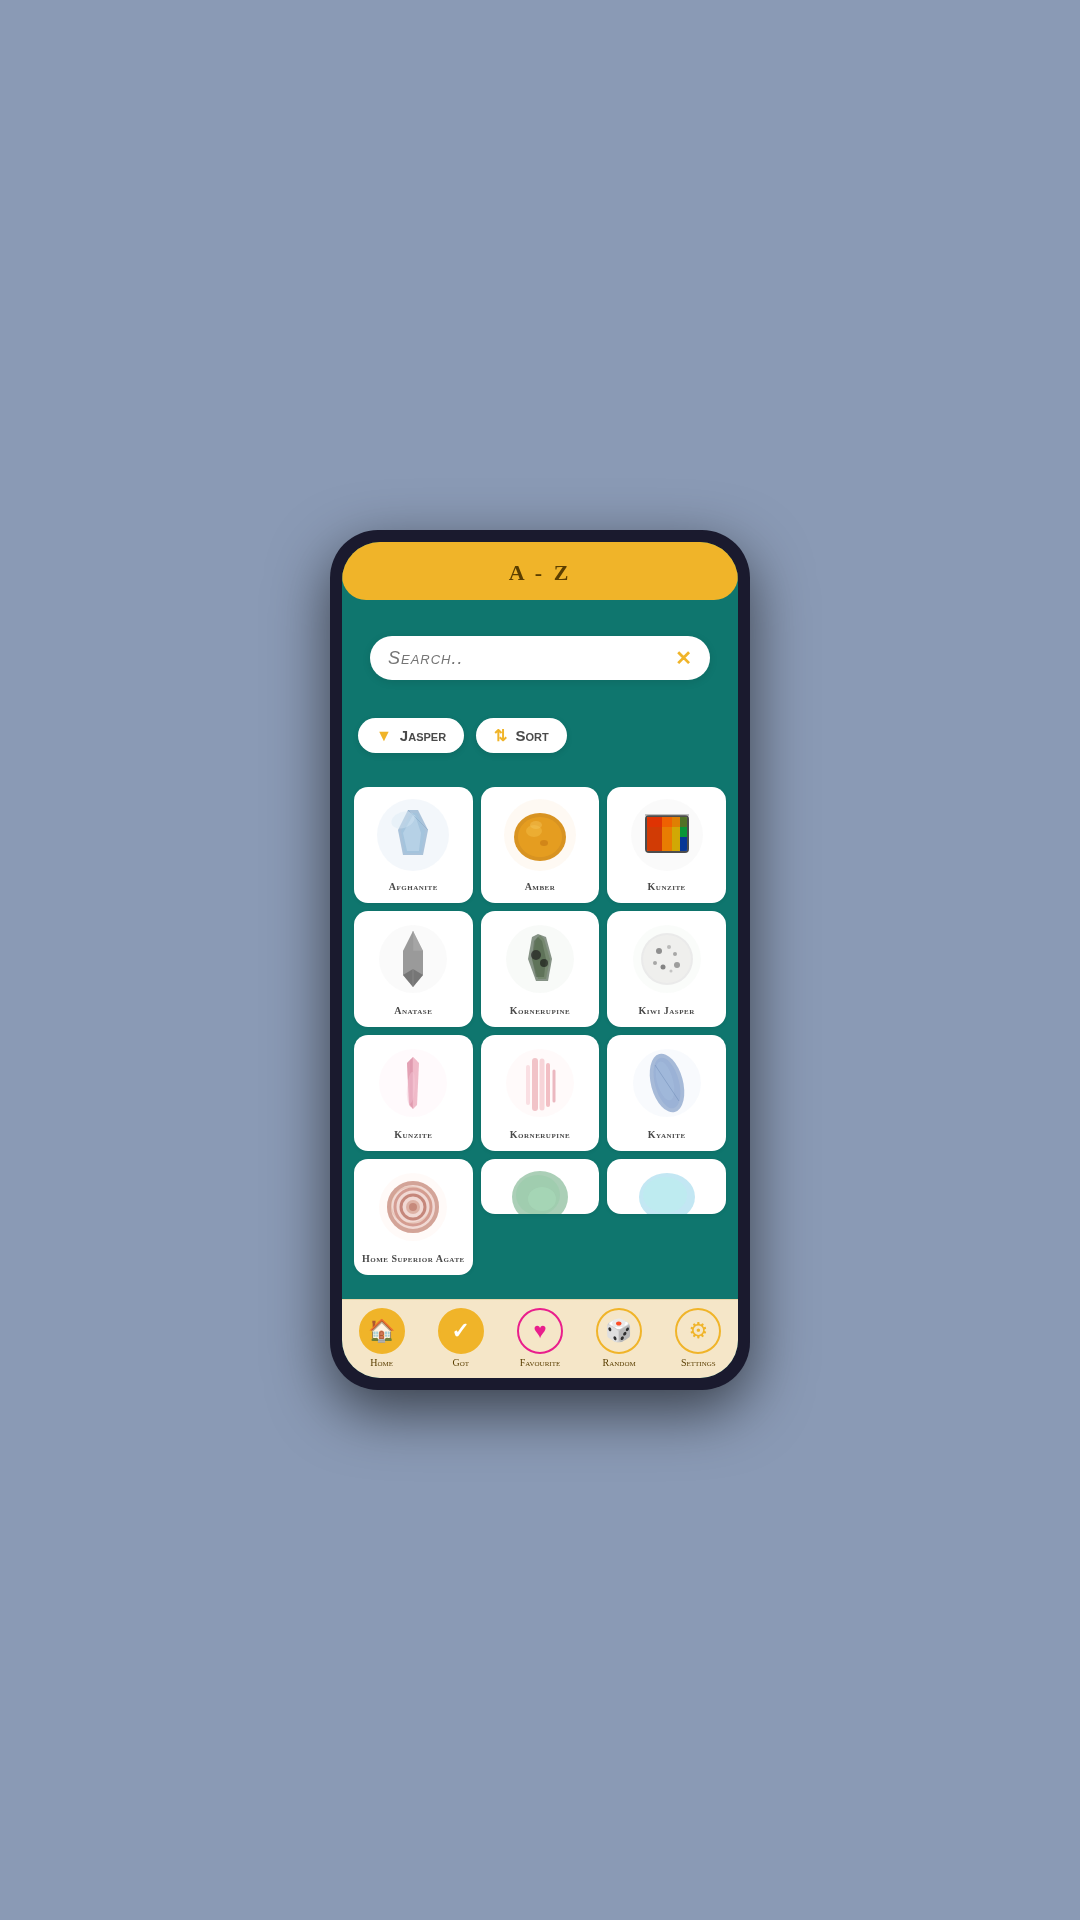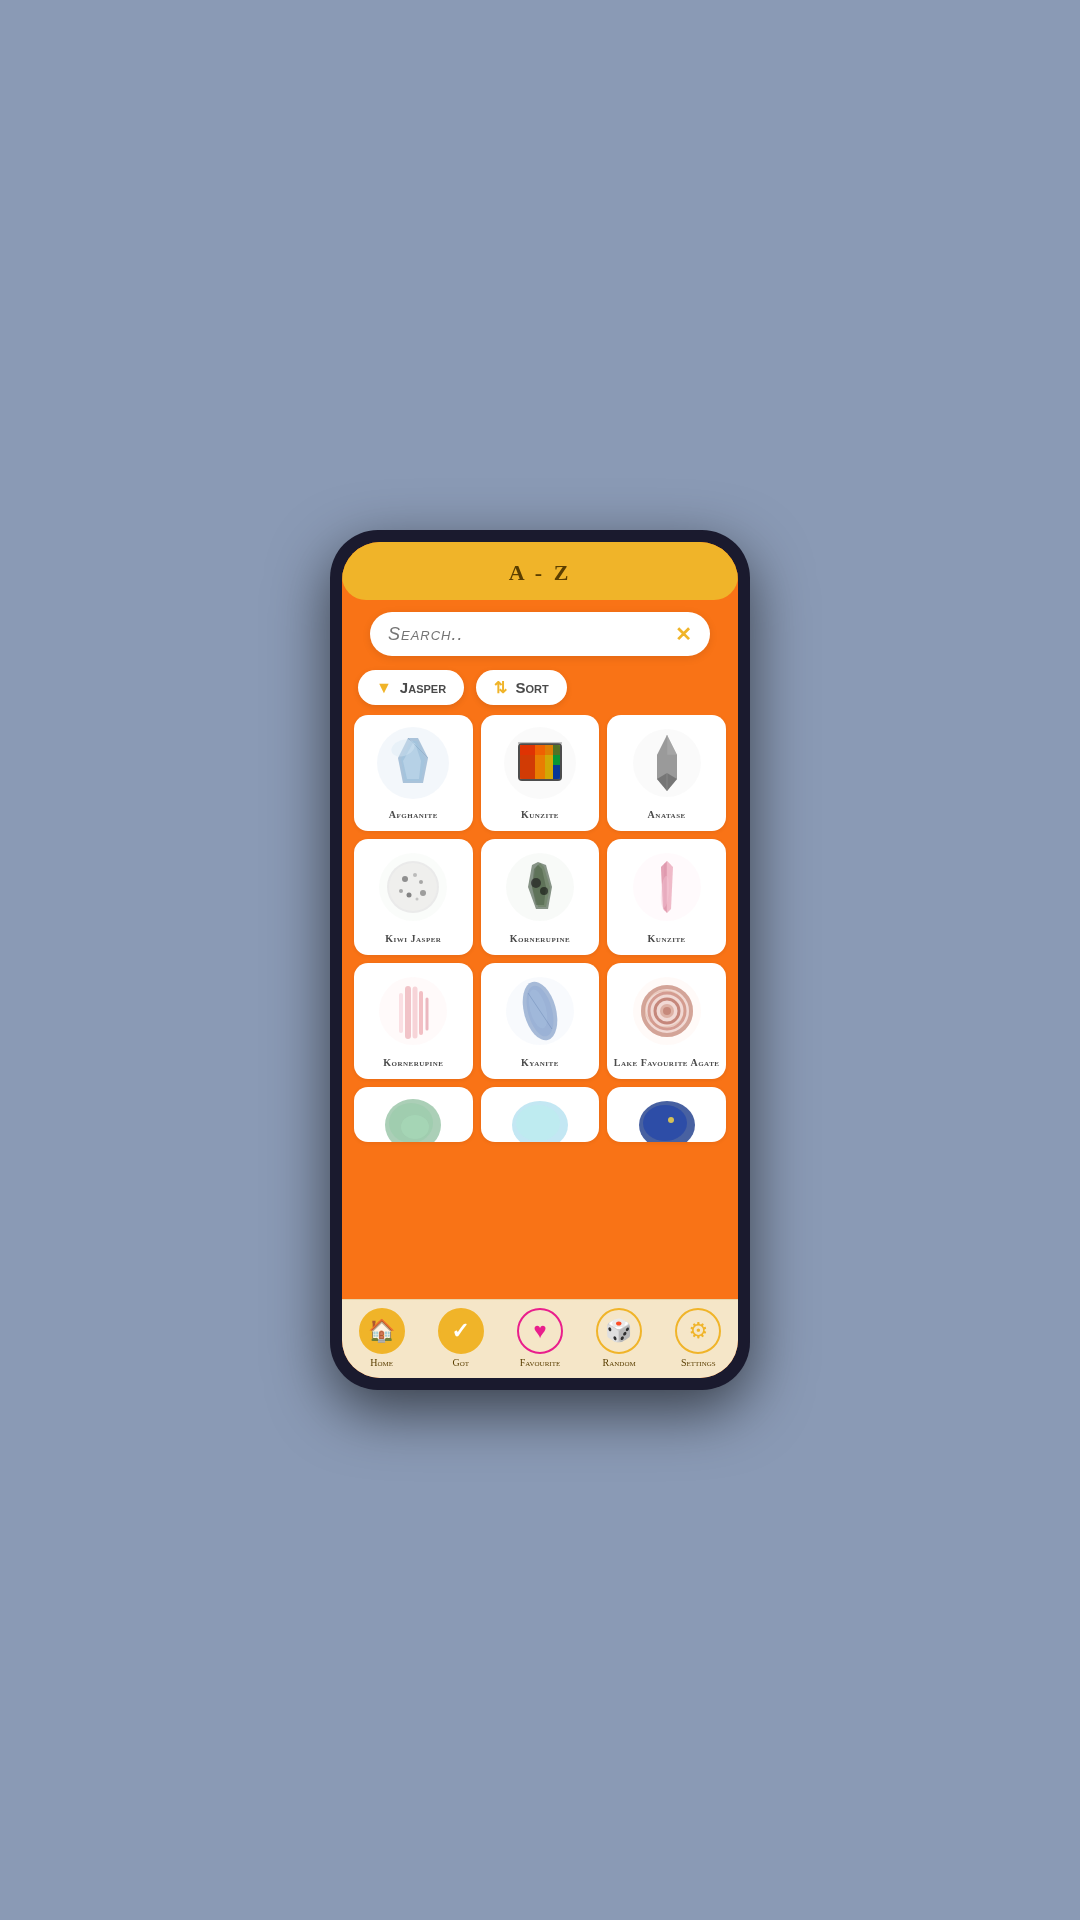--- a/index.html
+++ b/index.html
@@ -20,25 +20,26 @@
       background: #1a1a2e;
       border-radius: 48px;
       padding: 12px;
       box-shadow: 0 20px 60px rgba(0,0,0,0.6);
       position: relative;
     }
 
     .phone-screen {
       width: 100%;
       height: 100%;
-      background: #f97316;
+      background: #0f766e;
       border-radius: 38px;
       overflow: hidden;
       display: flex;
       flex-direction: column;
+      gap: 24px;
     }
 
     
     .header {
       background: #f0b429;
       padding: 18px 20px 14px;
       text-align: center;
       border-radius: 0 0 24px 24px;
       flex-shrink: 0;
     }
@@ -274,20 +275,33 @@
               <polygon points="35,15 45,15 55,35 50,60 30,60 25,35" fill="#8aaccc" opacity="0.7"></polygon>
               <polygon points="38,18 44,18 52,36 48,58 32,58 28,36" fill="#a0c4e0" opacity="0.6"></polygon>
               <polygon points="40,20 42,20 48,38 46,56 34,56 30,38" fill="#c8ddf0" opacity="0.5"></polygon>
               <line x1="35" y1="15" x2="55" y2="35" stroke="#6688aa" stroke-width="0.5" opacity="0.5"></line>
               <ellipse cx="30" cy="25" rx="12" ry="8" fill="#d8e8f4" opacity="0.4" transform="rotate(-20,30,25)"></ellipse>
             </svg>
           </div>
           <div class="mineral-name">Afghanite</div>
         </div>
 
+        <div class="mineral-card">
+          <div class="mineral-image">
+            <svg viewBox="0 0 80 80" xmlns="http://www.w3.org/2000/svg">
+              <ellipse cx="40" cy="40" rx="36" ry="36" fill="#fdf0e0" opacity="0.4"></ellipse>
+              <ellipse cx="40" cy="42" rx="26" ry="24" fill="#d4870a" opacity="0.9"></ellipse>
+              <ellipse cx="40" cy="42" rx="22" ry="20" fill="#e8a020" opacity="0.8"></ellipse>
+              <ellipse cx="34" cy="36" rx="8" ry="6" fill="#f0b840" opacity="0.6"></ellipse>
+              <ellipse cx="44" cy="48" rx="4" ry="3" fill="#c07010" opacity="0.5"></ellipse>
+              <ellipse cx="36" cy="30" rx="6" ry="4" fill="#f5c860" opacity="0.4"></ellipse>
+            </svg>
+          </div>
+          <div class="mineral-name">Amber</div>
+        </div>
 
         <div class="mineral-card">
           <div class="mineral-image">
             <svg viewBox="0 0 80 80" xmlns="http://www.w3.org/2000/svg">
               <ellipse cx="40" cy="40" rx="36" ry="36" fill="#f0f0f0" opacity="0.3"></ellipse>
               <rect x="18" y="20" width="44" height="38" rx="4" fill="#222" opacity="0.8"></rect>
               <rect x="20" y="22" width="40" height="34" rx="3" fill="#1a1a1a"></rect>
               <rect x="20" y="22" width="15" height="34" fill="#ff4400" opacity="0.8"></rect>
               <rect x="35" y="22" width="10" height="34" fill="#ff8800" opacity="0.9"></rect>
               <rect x="45" y="22" width="8" height="34" fill="#ffcc00" opacity="0.8"></rect>
@@ -311,52 +325,52 @@
               <line x1="30" y1="32" x2="50" y2="32" stroke="#999" stroke-width="0.5"></line>
             </svg>
           </div>
           <div class="mineral-name">Anatase</div>
         </div>
 
 
         <div class="mineral-card">
           <div class="mineral-image">
             <svg viewBox="0 0 80 80" xmlns="http://www.w3.org/2000/svg">
+              <ellipse cx="40" cy="40" rx="34" ry="34" fill="#e8f0e8" opacity="0.3"></ellipse>
+              <polygon points="38,15 46,18 52,40 48,62 36,62 28,40 32,18" fill="#556655" opacity="0.7"></polygon>
+              <polygon points="40,16 44,20 50,40 46,60 38,60 32,40 36,20" fill="#6a8060" opacity="0.6"></polygon>
+              <polygon points="38,18 42,22 46,40 44,58 36,58 32,40 34,22" fill="#4a5e44" opacity="0.5"></polygon>
+              <circle cx="36" cy="36" r="5" fill="#222" opacity="0.7"></circle>
+              <circle cx="44" cy="44" r="4" fill="#111" opacity="0.6"></circle>
+            </svg>
+          </div>
+          <div class="mineral-name">Kornerupine</div>
+        </div>
+
+        <div class="mineral-card">
+          <div class="mineral-image">
+            <svg viewBox="0 0 80 80" xmlns="http://www.w3.org/2000/svg">
               <ellipse cx="40" cy="40" rx="34" ry="34" fill="#f0f4f0" opacity="0.3"></ellipse>
               <circle cx="40" cy="40" r="26" fill="#e8e8e8" opacity="0.9"></circle>
               <circle cx="40" cy="40" r="24" fill="#f0f0ee" opacity="0.8"></circle>
               <circle cx="32" cy="32" r="3" fill="#666" opacity="0.7"></circle>
               <circle cx="48" cy="35" r="2" fill="#777" opacity="0.6"></circle>
               <circle cx="36" cy="48" r="2.5" fill="#555" opacity="0.7"></circle>
               <circle cx="50" cy="46" r="3" fill="#666" opacity="0.6"></circle>
               <circle cx="42" cy="28" r="2" fill="#888" opacity="0.5"></circle>
               <circle cx="28" cy="44" r="2" fill="#777" opacity="0.6"></circle>
               <circle cx="44" cy="52" r="1.5" fill="#999" opacity="0.5"></circle>
             </svg>
           </div>
           <div class="mineral-name">Kiwi Jasper</div>
         </div>
 
         <div class="mineral-card">
           <div class="mineral-image">
             <svg viewBox="0 0 80 80" xmlns="http://www.w3.org/2000/svg">
-              <ellipse cx="40" cy="40" rx="34" ry="34" fill="#e8f0e8" opacity="0.3"></ellipse>
-              <polygon points="38,15 46,18 52,40 48,62 36,62 28,40 32,18" fill="#556655" opacity="0.7"></polygon>
-              <polygon points="40,16 44,20 50,40 46,60 38,60 32,40 36,20" fill="#6a8060" opacity="0.6"></polygon>
-              <polygon points="38,18 42,22 46,40 44,58 36,58 32,40 34,22" fill="#4a5e44" opacity="0.5"></polygon>
-              <circle cx="36" cy="36" r="5" fill="#222" opacity="0.7"></circle>
-              <circle cx="44" cy="44" r="4" fill="#111" opacity="0.6"></circle>
-            </svg>
-          </div>
-          <div class="mineral-name">Kornerupine</div>
-        </div>
-
-        <div class="mineral-card">
-          <div class="mineral-image">
-            <svg viewBox="0 0 80 80" xmlns="http://www.w3.org/2000/svg">
               <ellipse cx="40" cy="40" rx="34" ry="34" fill="#fef0f5" opacity="0.3"></ellipse>
               <polygon points="40,14 46,20 44,62 40,66 36,62 34,20" fill="#e8a0b4" opacity="0.7"></polygon>
               <polygon points="40,14 44,18 42,60 40,66" fill="#f0b8c8" opacity="0.6"></polygon>
               <polygon points="40,66 36,60 34,20 40,14" fill="#d888a0" opacity="0.5"></polygon>
               <line x1="38" y1="16" x2="38" y2="64" stroke="#c06080" stroke-width="0.5" opacity="0.4"></line>
               <ellipse cx="38" cy="45" rx="4" ry="16" fill="#f5c8d8" opacity="0.4" transform="rotate(5,38,45)"></ellipse>
             </svg>
           </div>
           <div class="mineral-name">Kunzite</div>
         </div>
@@ -395,21 +409,21 @@
               <ellipse cx="40" cy="40" rx="34" ry="34" fill="#fef0e8" opacity="0.3"></ellipse>
               <circle cx="40" cy="40" r="26" fill="#d09080" opacity="0.3"></circle>
               <circle cx="40" cy="40" r="24" fill="none" stroke="#c08070" stroke-width="4" opacity="0.6"></circle>
               <circle cx="40" cy="40" r="18" fill="none" stroke="#b86050" stroke-width="3" opacity="0.5"></circle>
               <circle cx="40" cy="40" r="12" fill="none" stroke="#a85040" stroke-width="3" opacity="0.6"></circle>
               <circle cx="40" cy="40" r="7" fill="#d4a090" opacity="0.7"></circle>
               <circle cx="40" cy="40" r="4" fill="#c08070" opacity="0.8"></circle>
               <ellipse cx="38" cy="38" rx="20" ry="18" fill="none" stroke="#d4a080" stroke-width="1.5" opacity="0.3"></ellipse>
             </svg>
           </div>
-          <div class="mineral-name">Lake Favourite Agate</div>
+          <div class="mineral-name">Home Superior Agate</div>
         </div>
 
         <div class="mineral-card partial">
           <div class="mineral-image" style="height:55px">
             <svg viewBox="0 0 80 55" xmlns="http://www.w3.org/2000/svg">
               <ellipse cx="40" cy="30" rx="28" ry="26" fill="#88bb99" opacity="0.7"></ellipse>
               <ellipse cx="38" cy="28" rx="22" ry="20" fill="#99ccaa" opacity="0.6"></ellipse>
               <ellipse cx="42" cy="32" rx="14" ry="12" fill="#aaddbb" opacity="0.5"></ellipse>
             </svg>
           </div>

